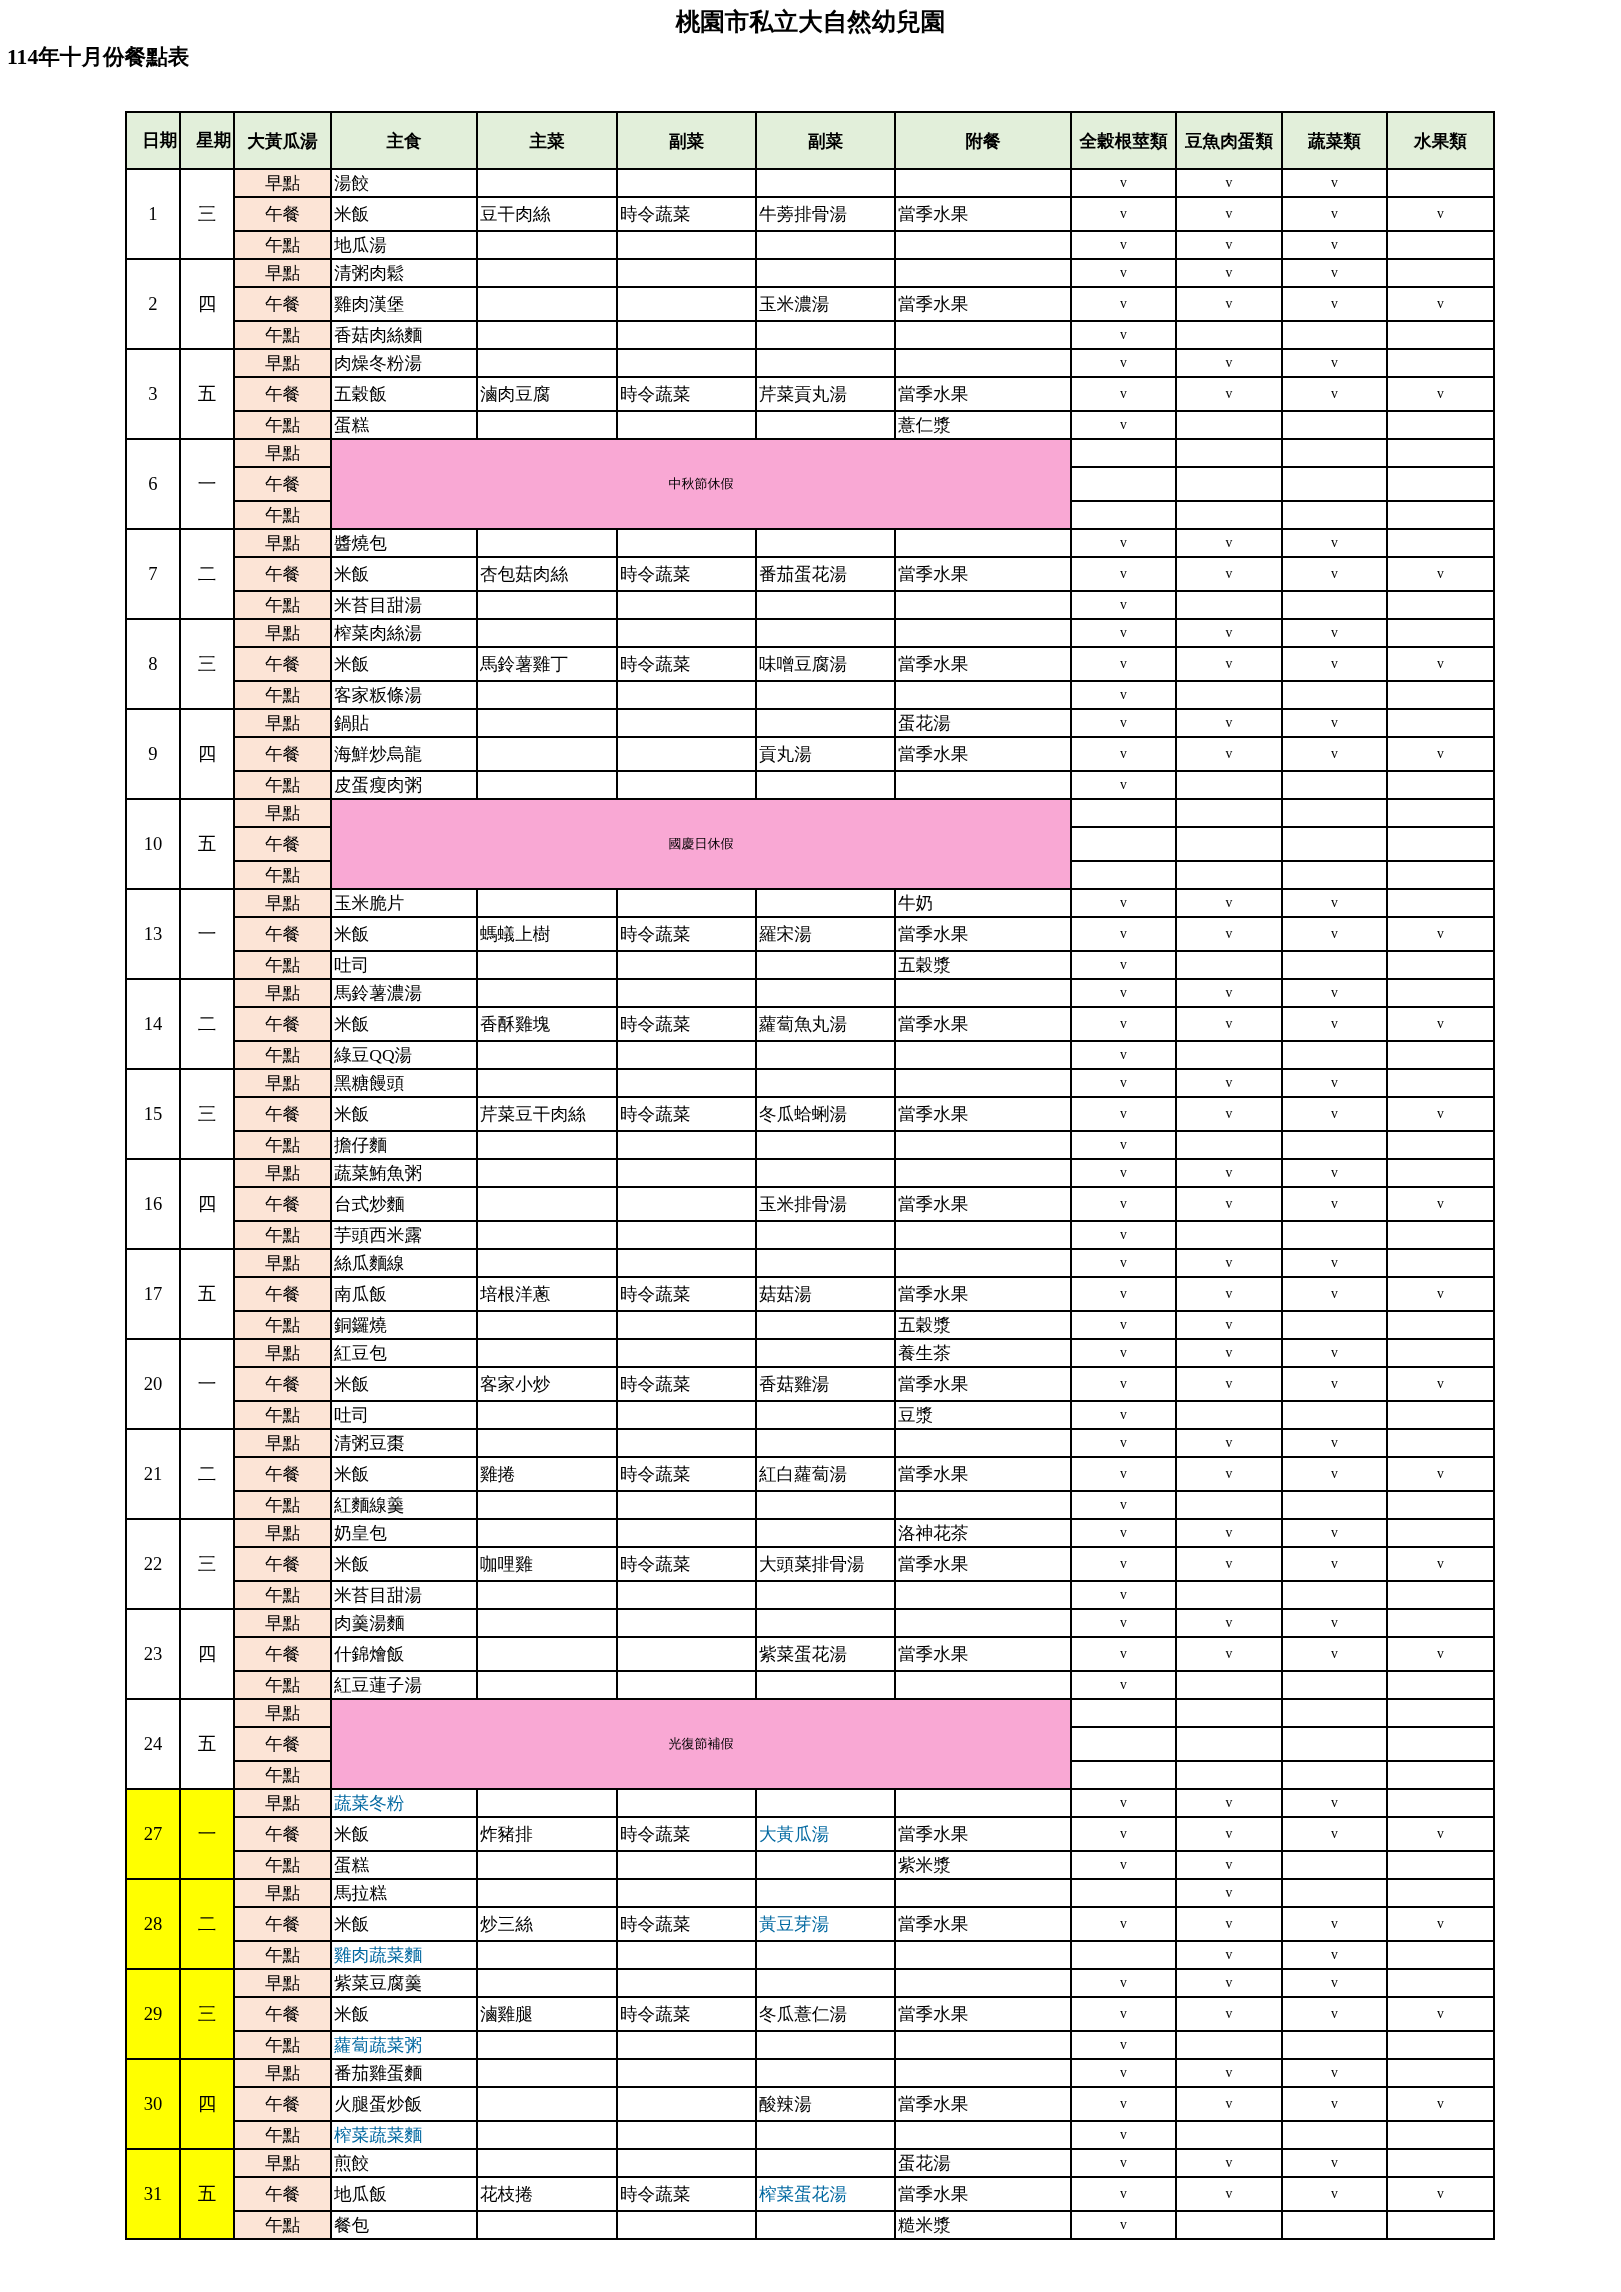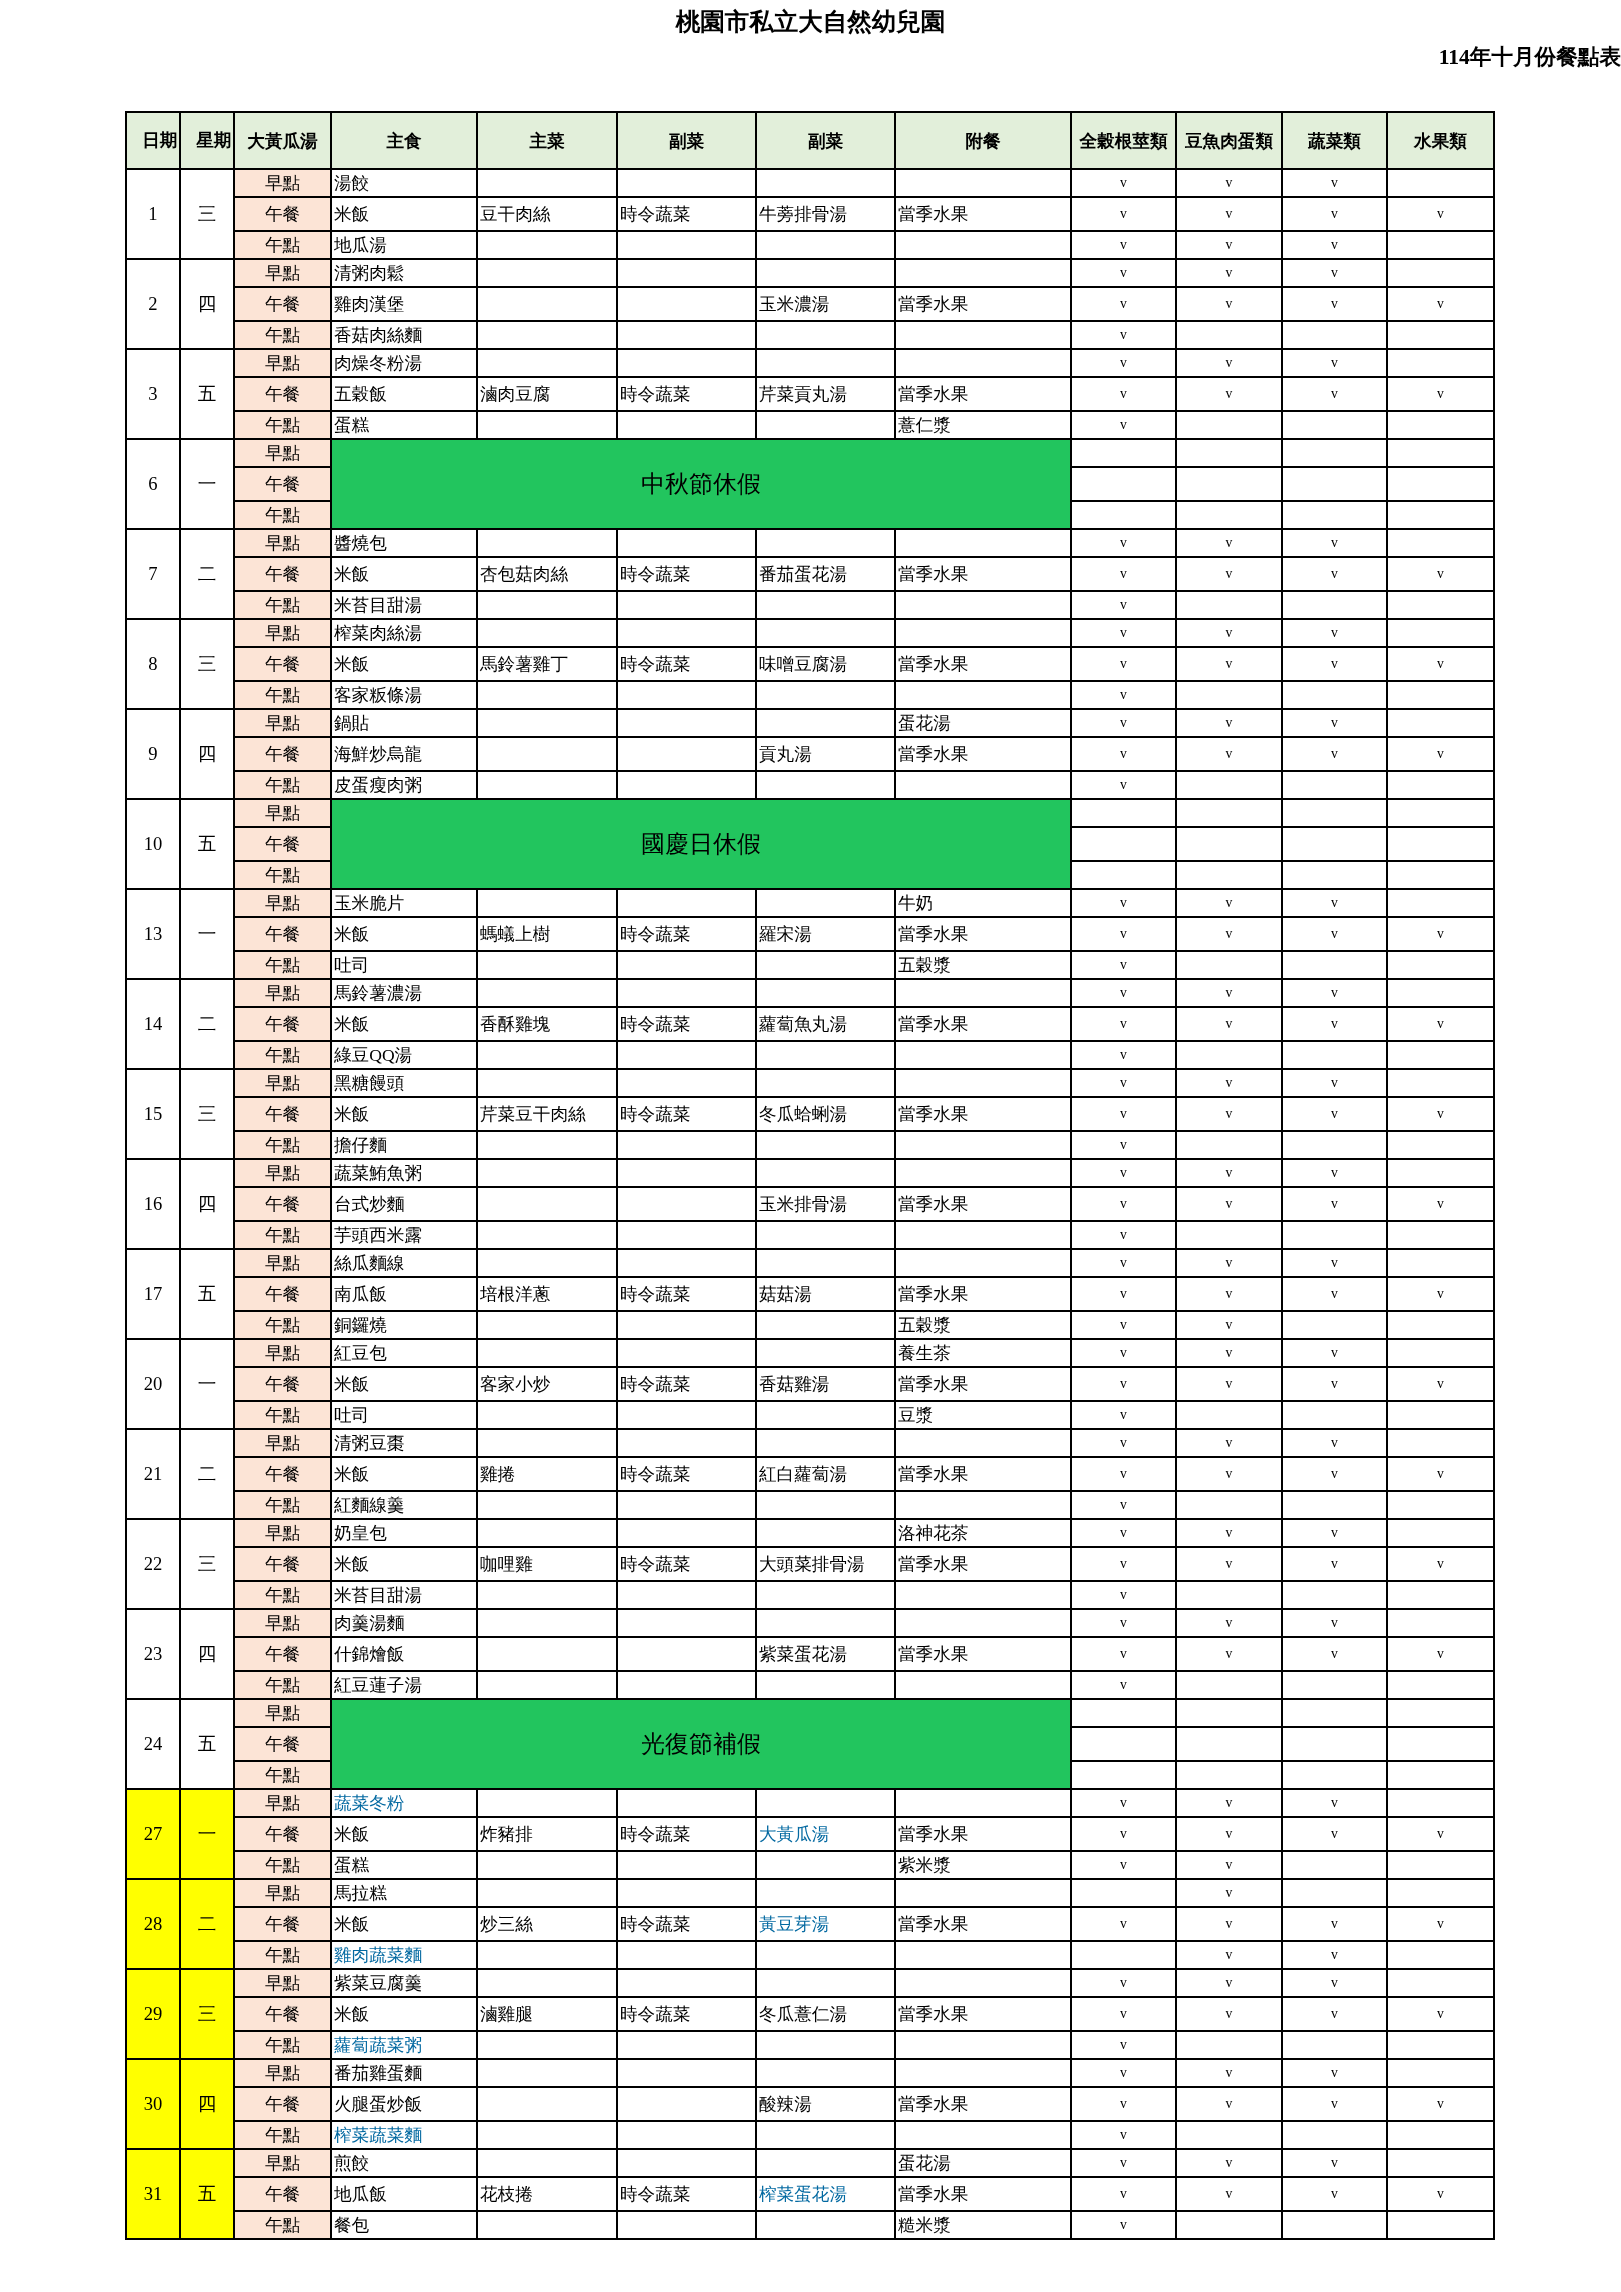--- a/index.html
+++ b/index.html
@@ -6,22 +6,22 @@
   body{
     width:1621px;height:2293px;position:relative;
     font-family:"Liberation Serif","DejaVu Serif",serif;
     color:#000;
   }
   .page-title{
     text-align:center;font-weight:bold;font-size:24.5px;
     padding-top:7px;line-height:1.2;
   }
   .page-subtitle{
-    text-align:right;font-weight:bold;font-size:21.6px;
-    margin-top:8.8px;line-height:1.2;
+    text-align:left;font-weight:bold;font-size:21.6px;
+    margin-top:8.8px;line-height:1.2;margin-left:7px;
   }
   table.menu{
     border-collapse:collapse;table-layout:fixed;
     position:absolute;left:125px;top:111px;
     border:2.9px solid #000;
   }
   table.menu th,table.menu td{
     border:2px solid #000;
     padding:0 2px;
     overflow:hidden;white-space:nowrap;
@@ -44,21 +44,21 @@
   td.meal-cell{
     background:#FCE4D6;text-align:center;vertical-align:middle;font-size:17.6px;
   }
   td.food-cell{
     text-align:left;vertical-align:middle;font-size:17.6px;padding-left:3.9px;
   }
   td.mark-cell{
     text-align:center;vertical-align:middle;font-size:13.7px;
   }
   td.holiday-cell{
-    text-align:center;vertical-align:middle;font-size:24px;background:#22c55e;
+    text-align:center;vertical-align:middle;font-size:13px;background:#f9a8d4;
   }
   .red-item{color:#0369a1;}
 </style>
 </head>
 <body>
 
 <div class="page-title">桃園市私立大自然幼兒園</div>
 <div class="page-subtitle">114年十月份餐點表</div>
 
 <table class="menu">

